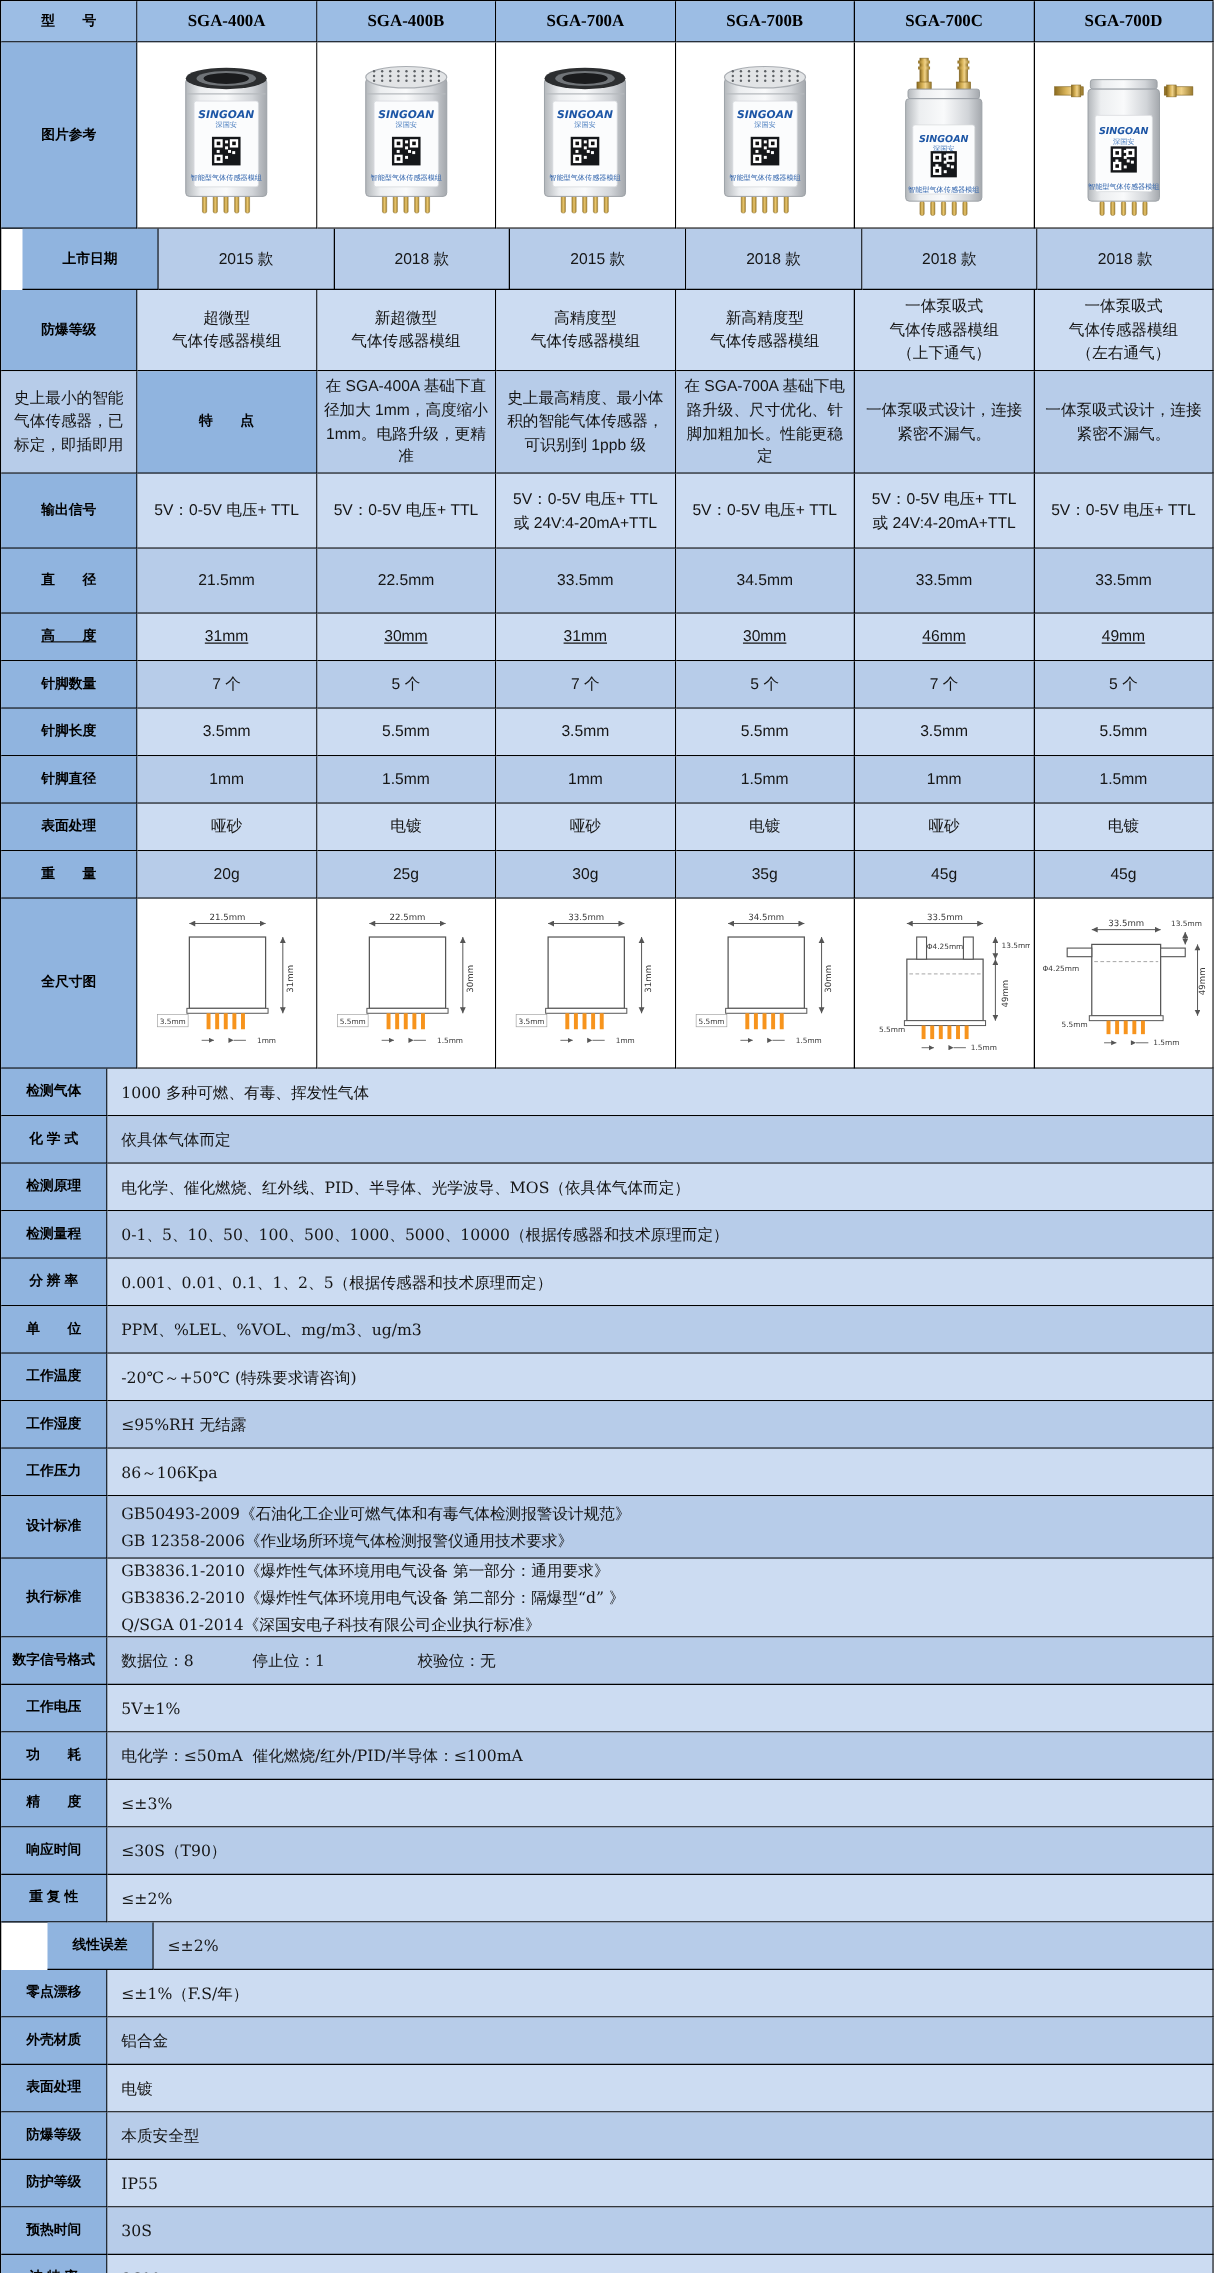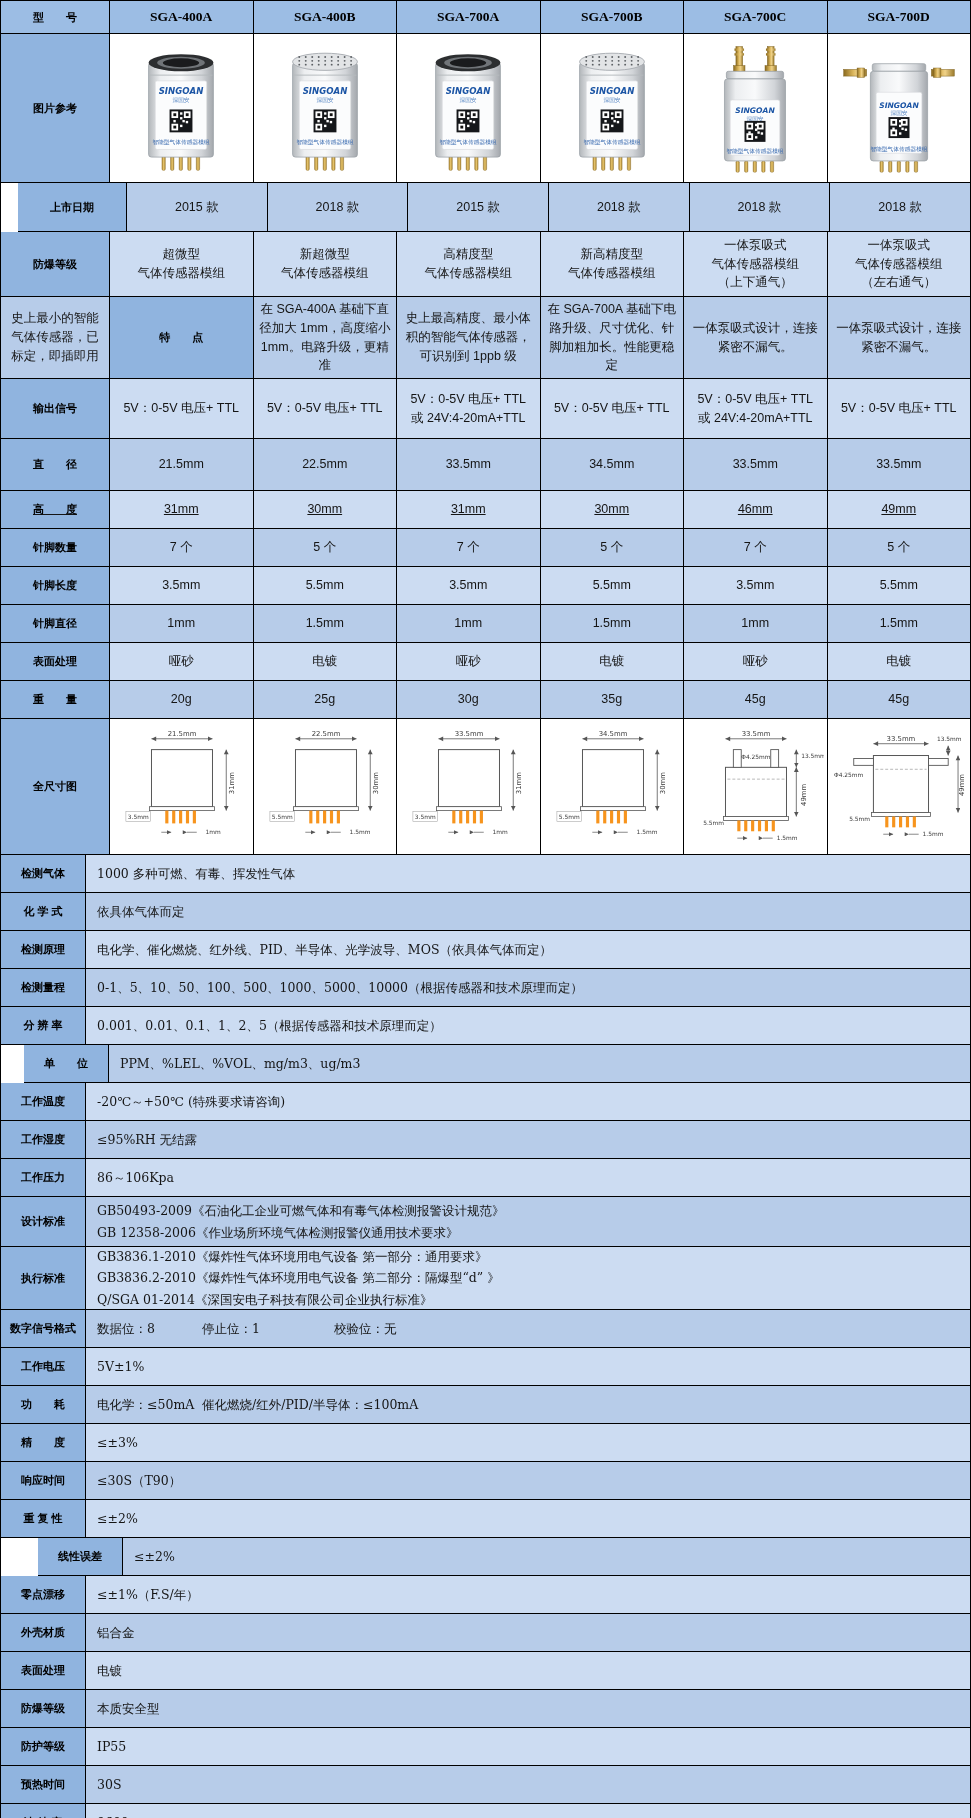--- a/index.html
+++ b/index.html
@@ -574,21 +574,21 @@
       <div class="cell shade-light value-left">电化学、催化燃烧、红外线、PID、半导体、光学波导、MOS（依具体气体而定）</div>
     </div>
     <div class="row full" style="height: 38px;">
       <div class="cell label">检测量程</div>
       <div class="cell shade-dark value-left">0-1、5、10、50、100、500、1000、5000、10000（根据传感器和技术原理而定）</div>
     </div>
     <div class="row full" style="height: 38px;">
       <div class="cell label">分 辨 率</div>
       <div class="cell shade-light value-left">0.001、0.01、0.1、1、2、5（根据传感器和技术原理而定）</div>
     </div>
-    <div class="row full" style="height: 38px; padding-left: 23px;">
+    <div class="row full" style="height: 38px;">
       <div class="cell label">单　　位</div>
       <div class="cell shade-dark value-left">PPM、%LEL、%VOL、mg/m3、ug/m3</div>
     </div>
     <div class="row full" style="height: 38px;">
       <div class="cell label">工作温度</div>
       <div class="cell shade-light value-left">-20℃～+50℃ (特殊要求请咨询)</div>
     </div>
     <div class="row full" style="height: 38px;">
       <div class="cell label">工作湿度</div>
       <div class="cell shade-dark value-left">≤95%RH 无结露</div>

